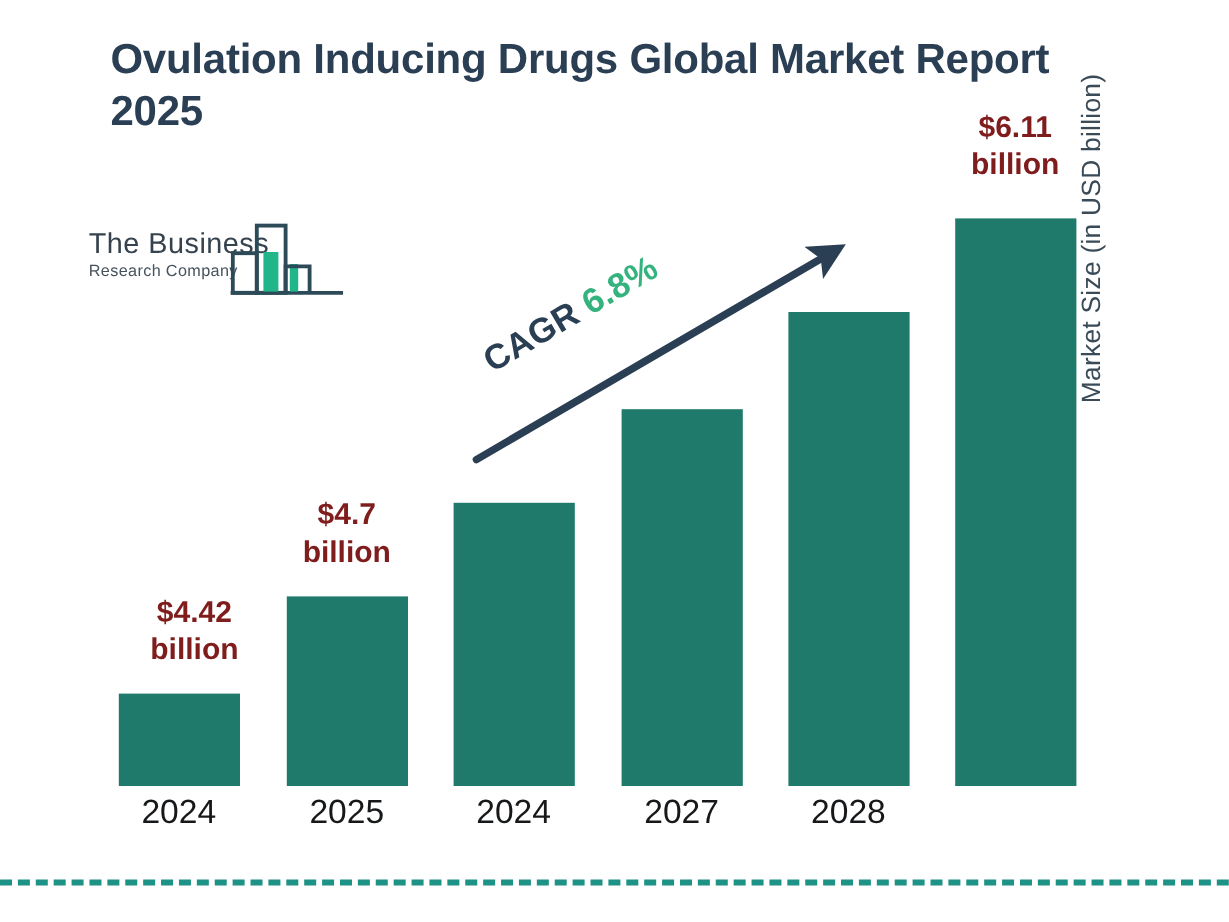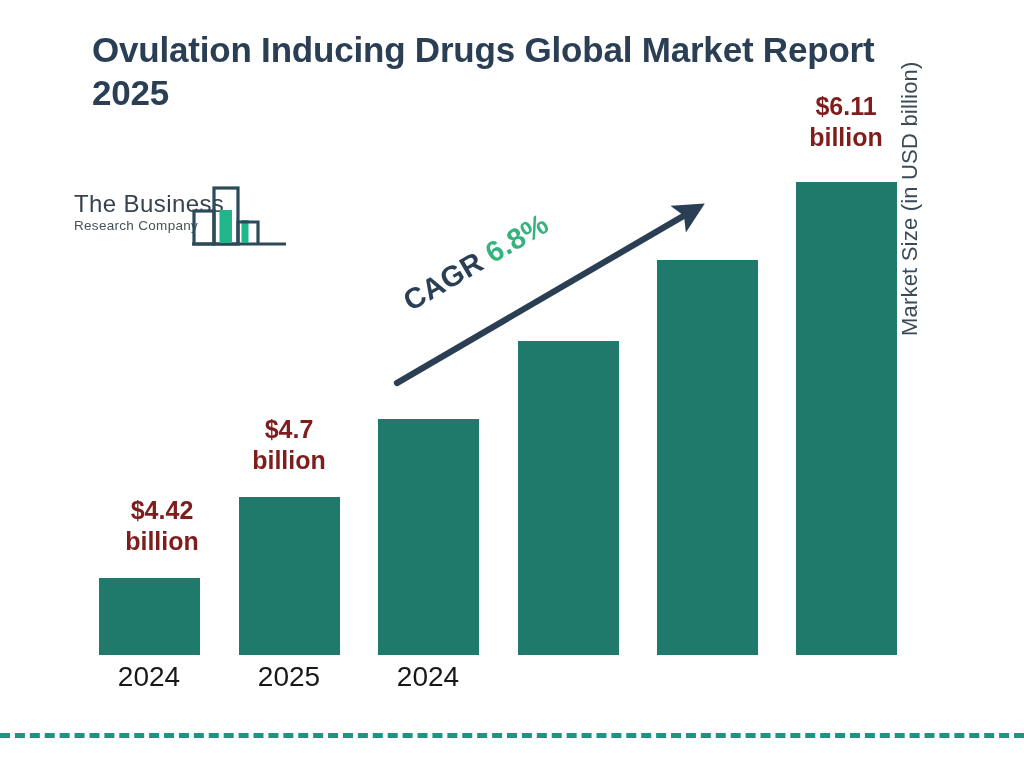--- a/index.html
+++ b/index.html
@@ -175,20 +175,22 @@
     </div>
 
     <div class="bar-label" style="left:786px; top:91px;">
       <div>$6.11</div>
       <div>billion</div>
     </div>
 
     <div class="tick-label" style="left:84px; top:661px;">2024</div>
     <div class="tick-label" style="left:224px; top:661px;">2025</div>
     <div class="tick-label" style="left:363px; top:661px;">2024</div>
+    <div class="tick-label" style="left:503px; top:661px;">2027</div>
+    <div class="tick-label" style="left:642px; top:661px;">2028</div>
   </div>
 
   <div class="yaxis-title">Market Size (in USD billion)</div>
 
   <svg class="cagr-arrow" viewBox="0 0 340 210">
     <defs>
       <marker id="arrowhead" markerWidth="5" markerHeight="5" refX="2.6" refY="2.5" orient="auto" markerUnits="strokeWidth">
         <path d="M0,0 L5,2.5 L0,5 L1.1,2.5 z" fill="#2A3F54"></path>
       </marker>
     </defs>

